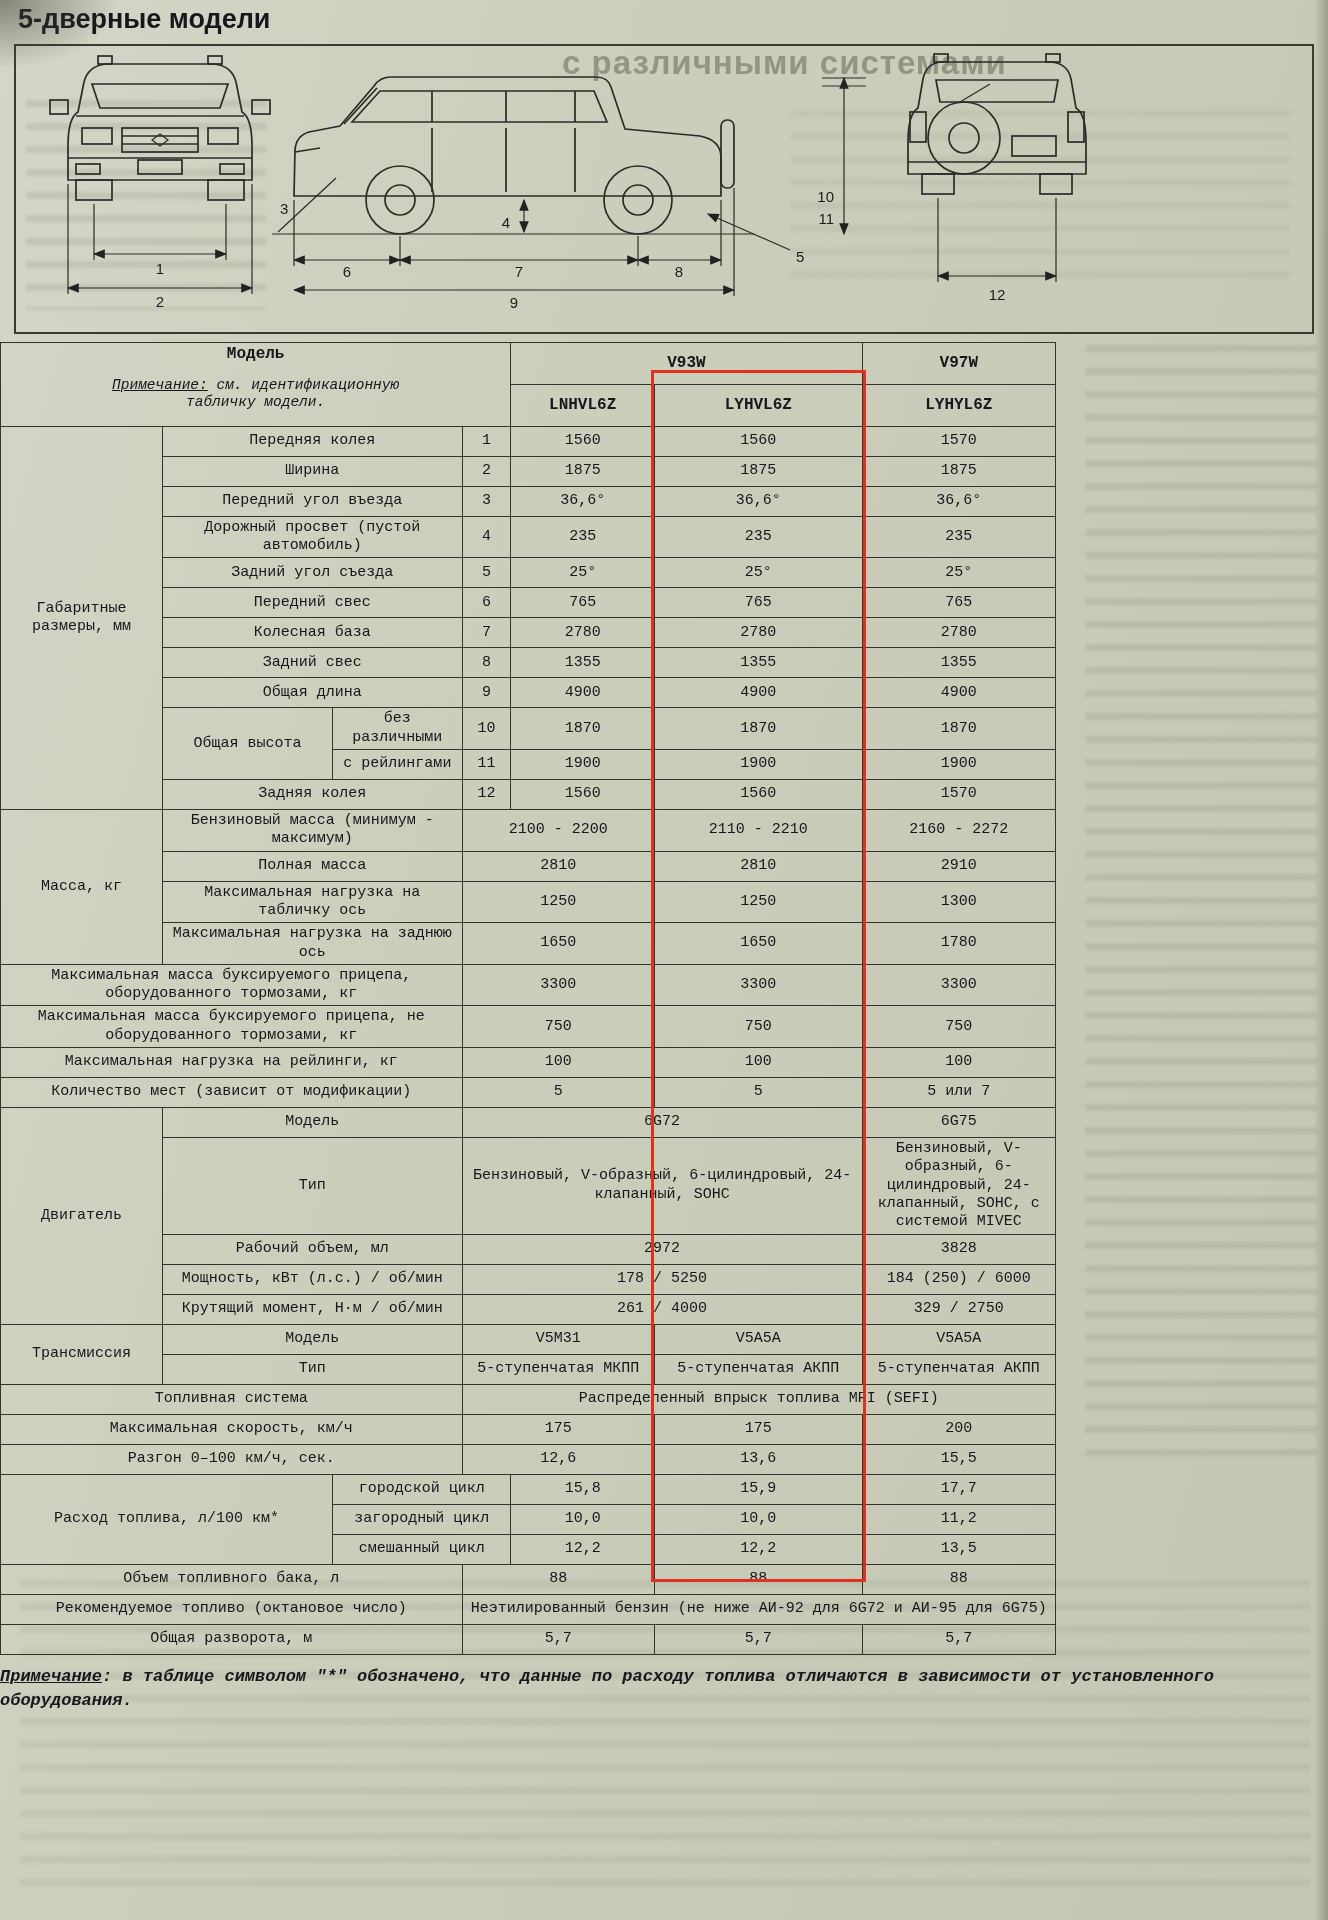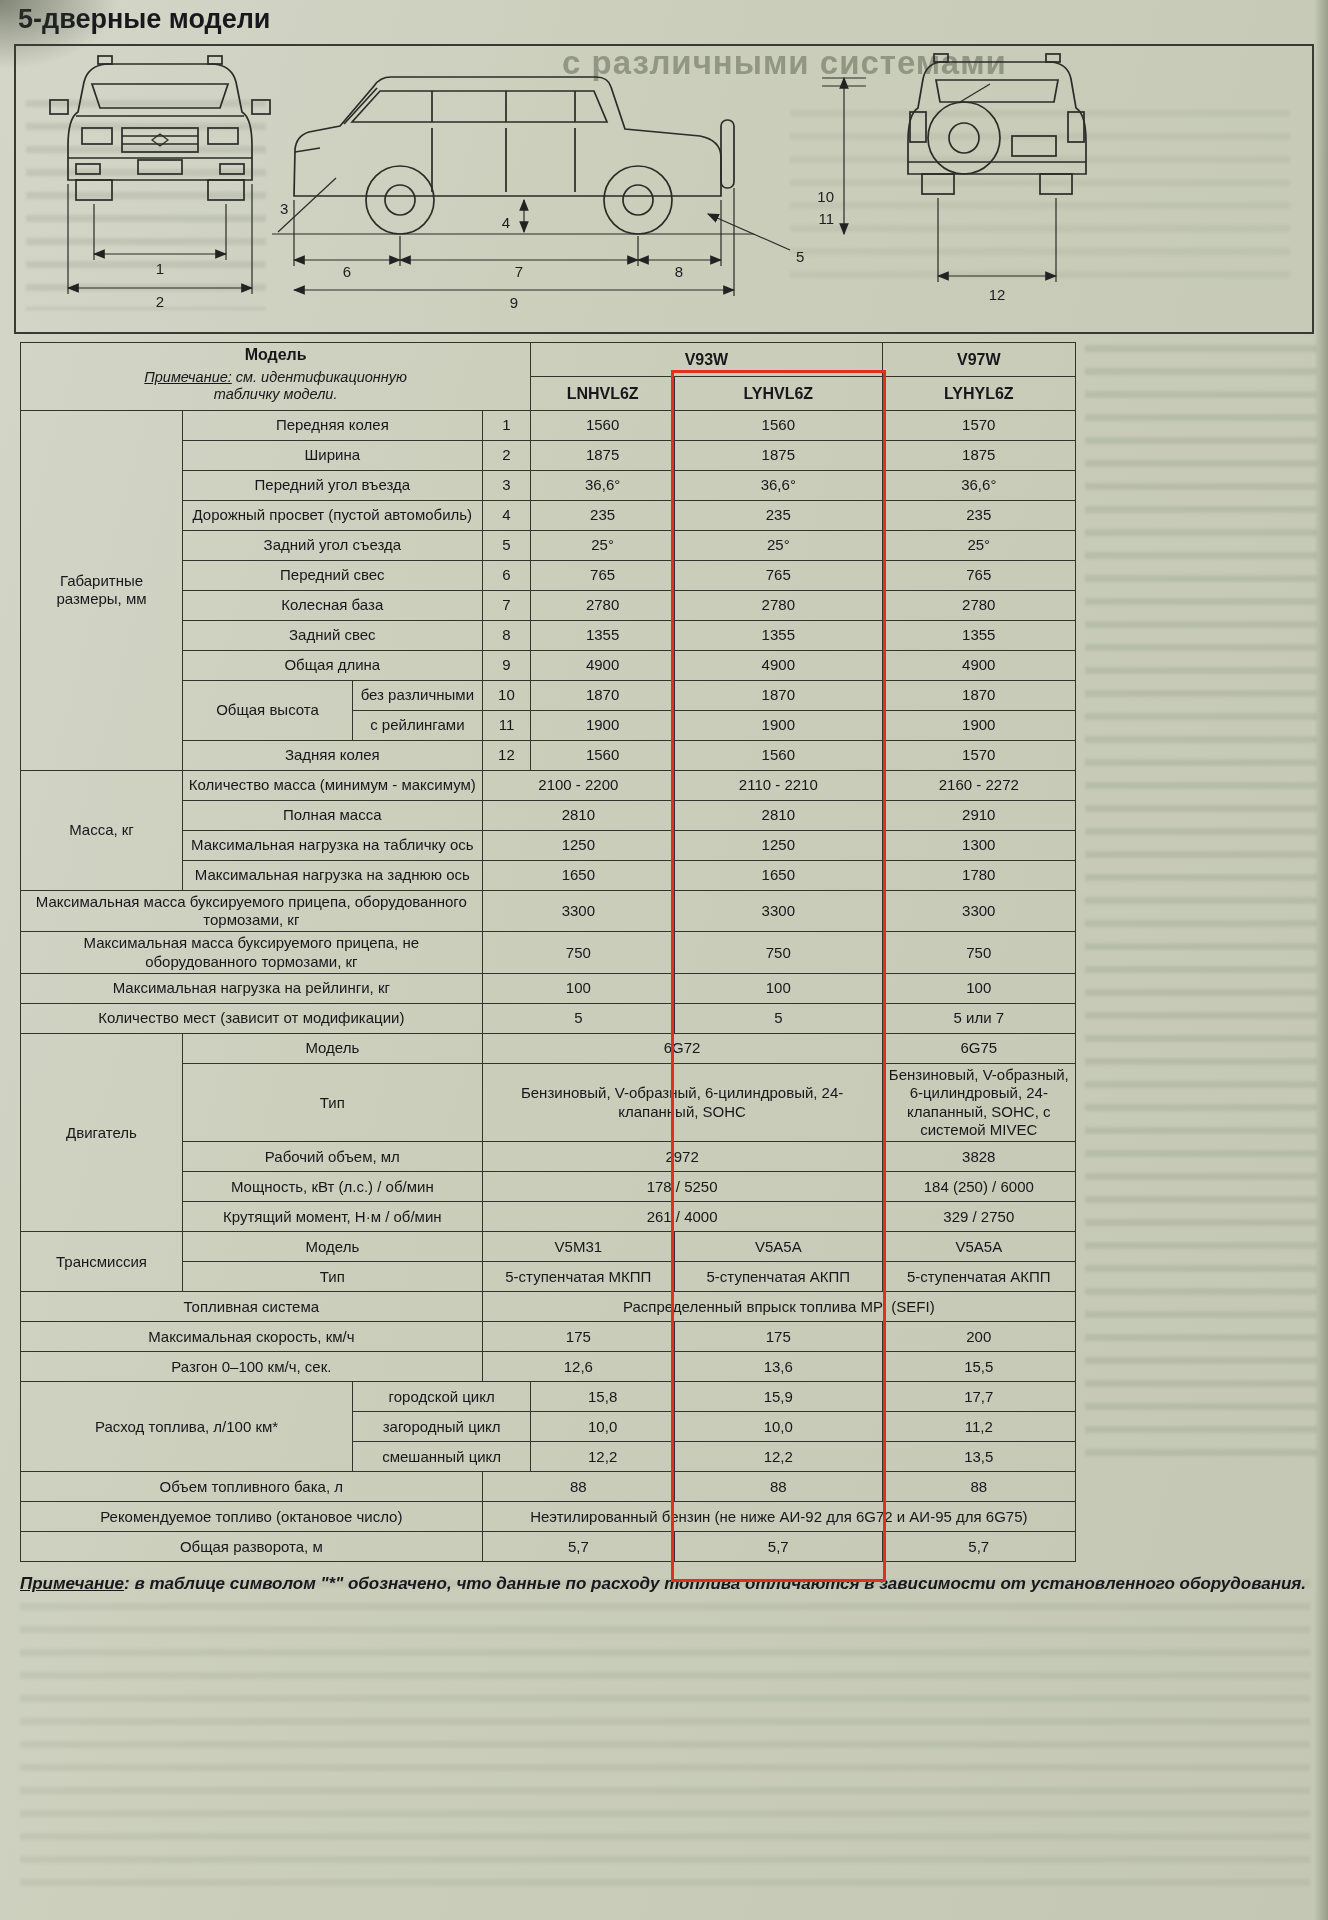--- a/index.html
+++ b/index.html
@@ -21,31 +21,31 @@
   .stripes{position:absolute;z-index:0;pointer-events:none;filter:blur(1.6px);opacity:.55;
     background-image:repeating-linear-gradient(to bottom,rgba(100,108,92,.26) 0px,rgba(100,108,92,.26) 7px,transparent 7px,transparent 23px);}
 
   .title{position:absolute;left:18px;top:4px;font-size:27px;font-weight:bold;z-index:2;}
 
   .diagram-box{position:absolute;left:14px;top:44px;width:1296px;height:286px;
     border:2px solid #3a3a34;z-index:1;}
   .diagram-box svg{display:block;}
   .cnum{font-size:15px;fill:#1d1d22;font-family:"Liberation Sans",sans-serif;}
 
-  .table-wrap{position:absolute;left:20px;top:342px;width:1302px;z-index:1;}
+  .table-wrap{position:absolute;left:0;top:342px;width:1302px;z-index:1;font-family:Liberation Mono, monospace;}
   table{border-collapse:collapse;table-layout:fixed;width:1056px;}
   td{border:1.5px solid #34342e;padding:2px 5px;font-size:15px;line-height:1.22;
      height:25px;vertical-align:middle;overflow:hidden;}
   .c{text-align:center;}
   .l{text-align:center;}
   .b{font-weight:bold;}
   .grp{text-align:center;vertical-align:middle;}
   .hl{text-align:center;vertical-align:middle;}
   .hm{font-weight:bold;font-size:16px;margin-bottom:2px;}
-  .hn{font-size:14.5px;max-width:330px;margin:4px auto;}
+  .hn{font-size:14.5px;max-width:330px;margin:12px auto;}
   .i{font-style:italic;}
   .u{text-decoration:underline;}
   .hdr{font-size:16px;}
 
   .red-box{position:absolute;border:3px solid #e0301e;z-index:5;pointer-events:none;}
 
   .footnote{margin-top:10px;width:1296px;font-size:17px;font-weight:bold;font-style:italic;line-height:1.45;}
 </style>
 </head>
 <body>
@@ -268,21 +268,21 @@
       <tr>
         <td colspan="2" class="l">Задняя колея</td>
         <td class="c">12</td>
         <td class="c">1560</td>
         <td class="c">1560</td>
         <td class="c">1570</td>
       </tr>
 
       <tr>
         <td rowspan="4" class="grp">Масса, кг</td>
-        <td colspan="2" class="l">Количество масса (минимум - максимум)</td>
+        <td colspan="2" class="l">Бензиновый масса (минимум - максимум)</td>
         <td colspan="2" class="c">2100 - 2200</td>
         <td class="c">2110 - 2210</td>
         <td class="c">2160 - 2272</td>
       </tr>
       <tr>
         <td colspan="2" class="l">Полная масса</td>
         <td colspan="2" class="c">2810</td>
         <td class="c">2810</td>
         <td class="c">2910</td>
       </tr>

